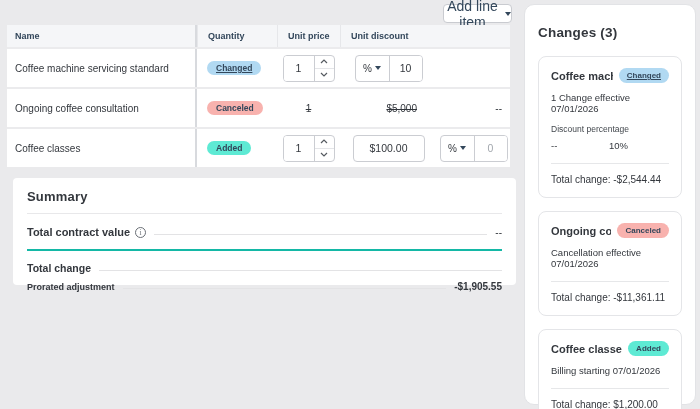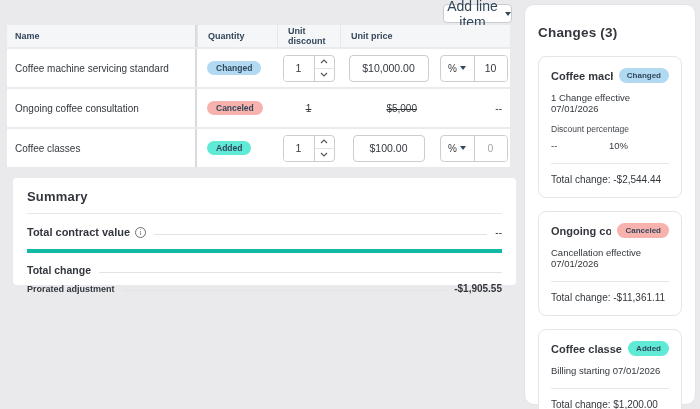--- a/index.html
+++ b/index.html
@@ -42,21 +42,21 @@
   .td.price-col { justify-content:center; }
   .td.disc-col { justify-content:center; }
   .td.right-align { justify-content:flex-end; padding-right:20px; }
   .td.right-align-sm { justify-content:flex-end; padding-right:8px; }
   .struck { text-decoration:line-through; font-size:10px; }
 
   .badge {
     display:inline-block; padding:3px 9px; border-radius:10px;
     font-size:8.5px; font-weight:bold; color:#33475b; line-height:1;
   }
-  .badge-changed { background:#b1d9f2; }
+  .badge-changed { background:#b1d9f2;text-decoration:underline; }
   .badge-canceled { background:#f8b2ae; }
   .badge-added { background:#5eead4; }
 
   .stepper { display:flex; width:52px; height:27px; border:1px solid #cbcdd2; border-radius:4px; background:#fff; overflow:hidden; }
   .stepper input { width:30px; border:none; outline:none; text-align:center; font-size:10.5px; font-family:inherit; color:#33373d; }
   .stepper .arrows { width:20px; border-left:1px solid #cbcdd2; display:flex; flex-direction:column; }
   .stepper .arrows span { flex:1; display:flex; align-items:center; justify-content:center; cursor:pointer; }
   .stepper .arrows span:first-child { border-bottom:1px solid #e4e5e8; }
 
   .price-input {
@@ -70,21 +70,21 @@
   .disc-ctrl input { width:32px; border:none; outline:none; text-align:center; font-size:10.5px; font-family:inherit; color:#33373d; }
   .disc-ctrl input.placeholder { color:#a2a7ad; }
 
   
   .summary {
     position:absolute; left:13px; top:178px; width:503px; height:107px;
     background:#fff; border-radius:4px; padding:0 14px;
   }
   .summary h2 { font-size:13px; font-weight:bold; color:#33373d; padding:11px 0 9px; border-bottom:1px solid #e8e8ea; letter-spacing:.2px; }
   .sum-row { display:flex; align-items:center; gap:8px; }
-  .sum-row.tcv { padding:12px 0 11px; border-bottom:4px solid #14b8a6; }
+  .sum-row.tcv { padding:12px 0 11px; border-bottom:2px solid #14b8a6; }
   .sum-row.tc  { padding:11px 0 3px; }
   .sum-row.pa  { padding:4px 0; }
   .sum-label { font-size:11px; font-weight:bold; white-space:nowrap; display:flex; align-items:center; gap:5px; }
   .sum-label.sm { font-size:9px; }
   .leader { flex:1; border-bottom:1px solid #e3e3e5; height:1px; margin-top:4px; }
   .sum-value { font-size:10px; white-space:nowrap; }
   .sum-value.bold { font-weight:bold; }
   .info-icon { width:11px; height:11px; border:1px solid #6a6f76; border-radius:50%; font-size:7.5px; color:#6a6f76; display:inline-flex; align-items:center; justify-content:center; font-weight:normal; font-family:"Liberation Serif", serif; }
 
   
@@ -109,22 +109,22 @@
 
 <button class="add-btn">
   <span>Add line item</span>
   <span class="caret-down"></span>
 </button>
 
 <div class="table">
   <div class="thead">
     <div class="th name-col">Name</div>
     <div class="th">Quantity</div>
+    <div class="th">Unit price</div>
     <div class="th">Unit discount</div>
-    <div class="th">Unit price</div>
   </div>
 
   <div class="trow">
     <div class="td name-col">Coffee machine servicing standard</div>
     <div class="td status-col">
       <span class="badge badge-changed">Changed</span>
     </div>
     <div class="td qty-col">
       <div class="stepper">
         <input value="1" style="">
@@ -134,23 +134,20 @@
                 <path d="M1 4 L4 1 L7 4" stroke="#565b61" stroke-width="1.2" fill="none"></path>
               </svg>
             </span>
           <span>
               <svg width="8" height="5" viewBox="0 0 8 5">
                 <path d="M1 1 L4 4 L7 1" stroke="#565b61" stroke-width="1.2" fill="none"></path>
               </svg>
             </span>
         </div>
       </div>
-    </div>
-    <div class="td price-col">
-      <input class="price-input" value="$10,000.00" style="">
     </div>
     <div class="td disc-col">
       <div class="disc-ctrl">
         <span class="disc-unit">
           <span>%</span>
           <span class="caret-down"></span>
         </span>
         <input value="10" style="">
       </div>
     </div>

